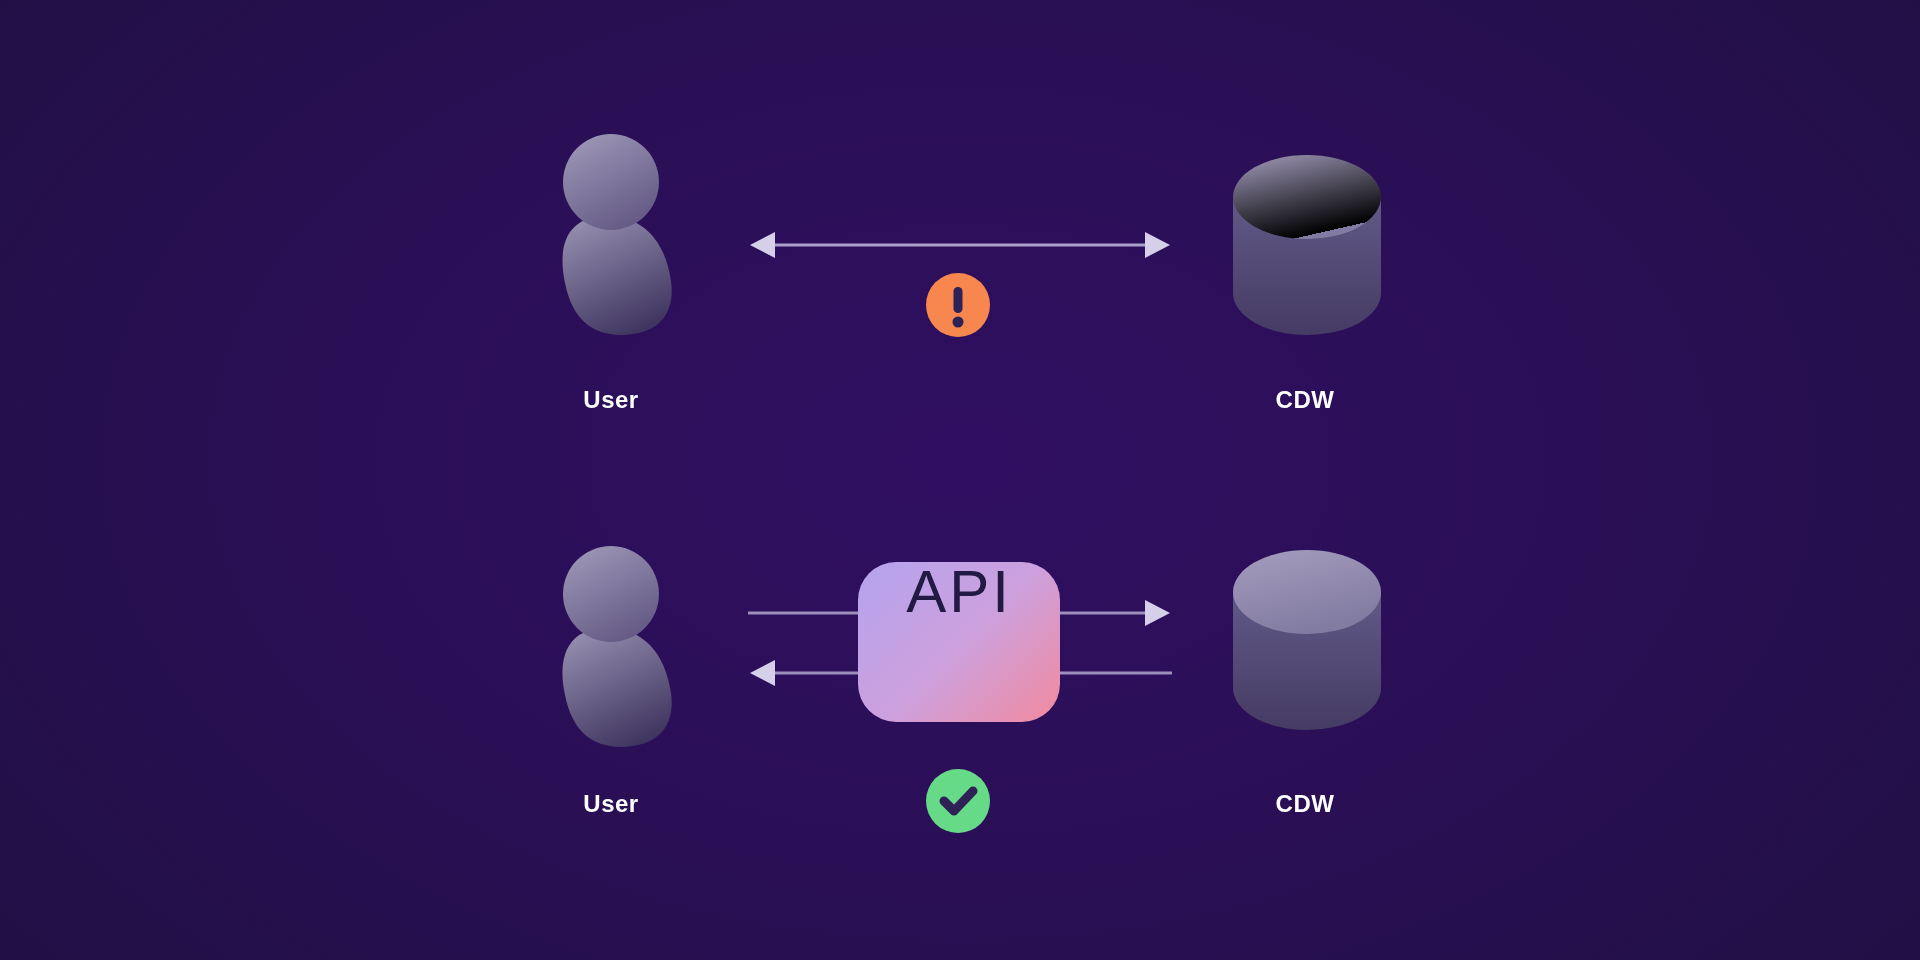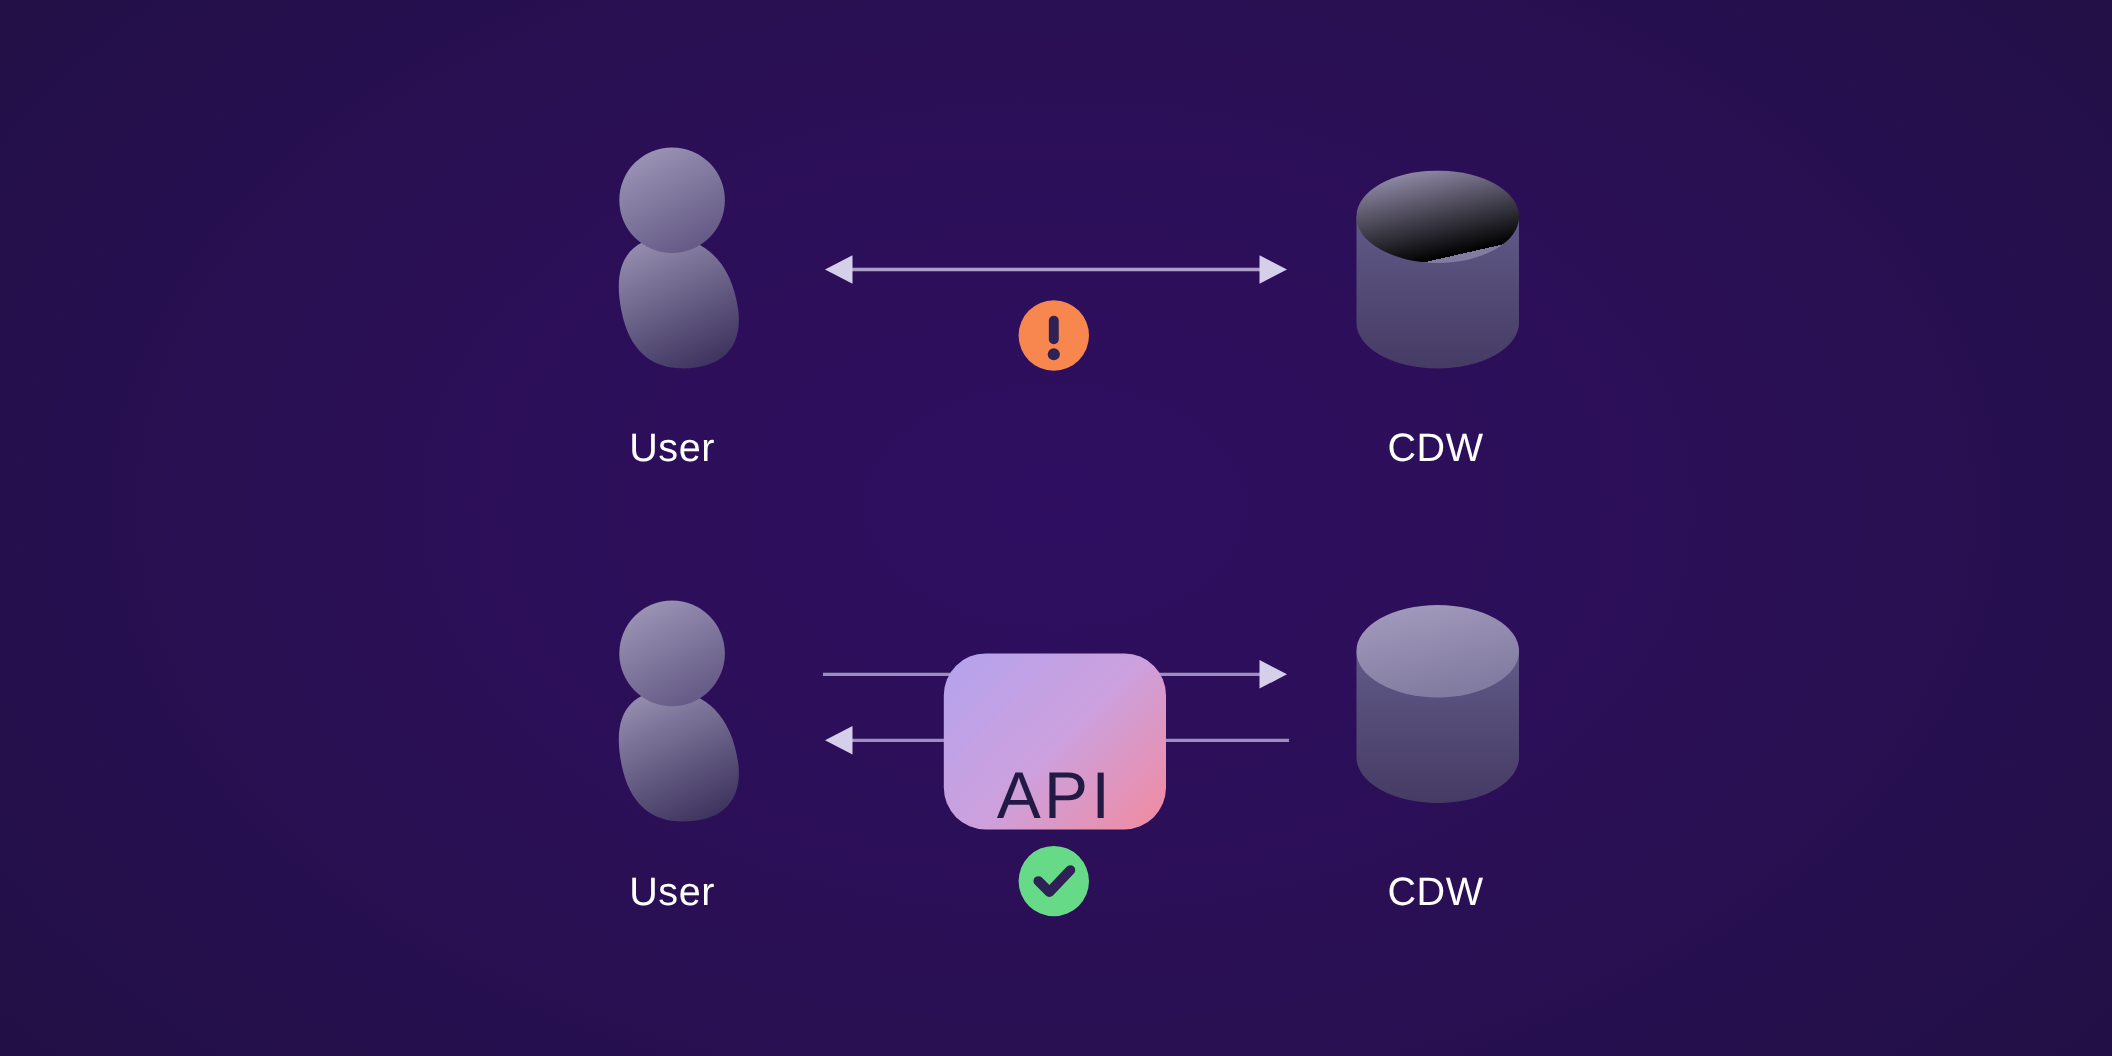--- a/index.html
+++ b/index.html
@@ -11,46 +11,46 @@
     font-family: "Liberation Sans", sans-serif;
     background: radial-gradient(90% 115% at 50% 48%,
                 #2f0e61 0%, #2a0f55 38%, #221047 68%, #1a0f33 100%);
   }
   .abs { position: absolute; }
 
   .node-label {
     position: absolute;
     transform: translateX(-50%);
     color: #ffffff;
-    font-size: 36px;
-    font-weight: 400;
+    font-size: 24px;
+    font-weight: 700;
     letter-spacing: 0.5px;
     white-space: nowrap;
   }
 
   .status-badge {
     position: absolute;
     width: 64px; height: 64px;
     border-radius: 50%;
     display: flex;
     align-items: center;
     justify-content: center;
     z-index: 3;
   }
   .badge-warning { background: #f7874f; }
   .badge-success { background: #67da88; }
 
   .api-box {
     position: absolute;
-    left: 858px; top: 594px;
+    left: 858px; top: 562px;
     width: 202px; height: 160px;
     border-radius: 38px;
     background: linear-gradient(135deg, #b4a3ee 0%, #cda0dd 52%, #f28a9e 100%);
     display: flex;
-    align-items: flex-end;
+    align-items: flex-start;
     justify-content: center;
     z-index: 2;
   }
   .api-text {
     color: #221a45;
     font-size: 60px;
     font-weight: 500;
     letter-spacing: 3px;
     line-height: 1;
   }

